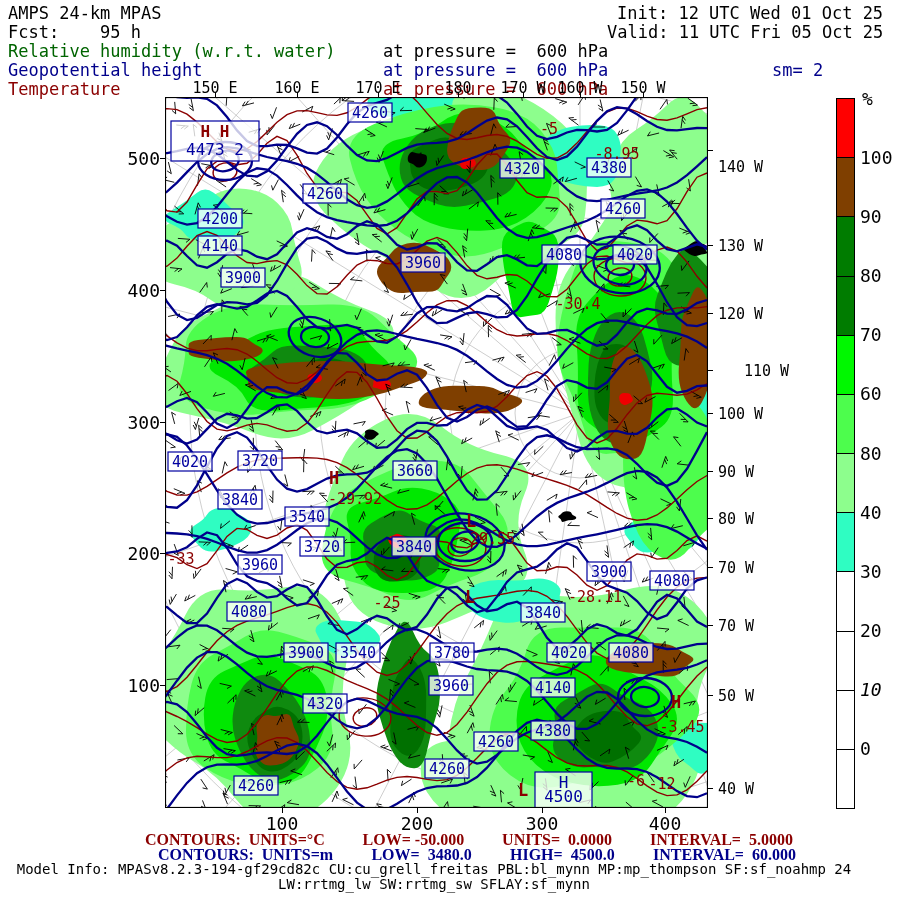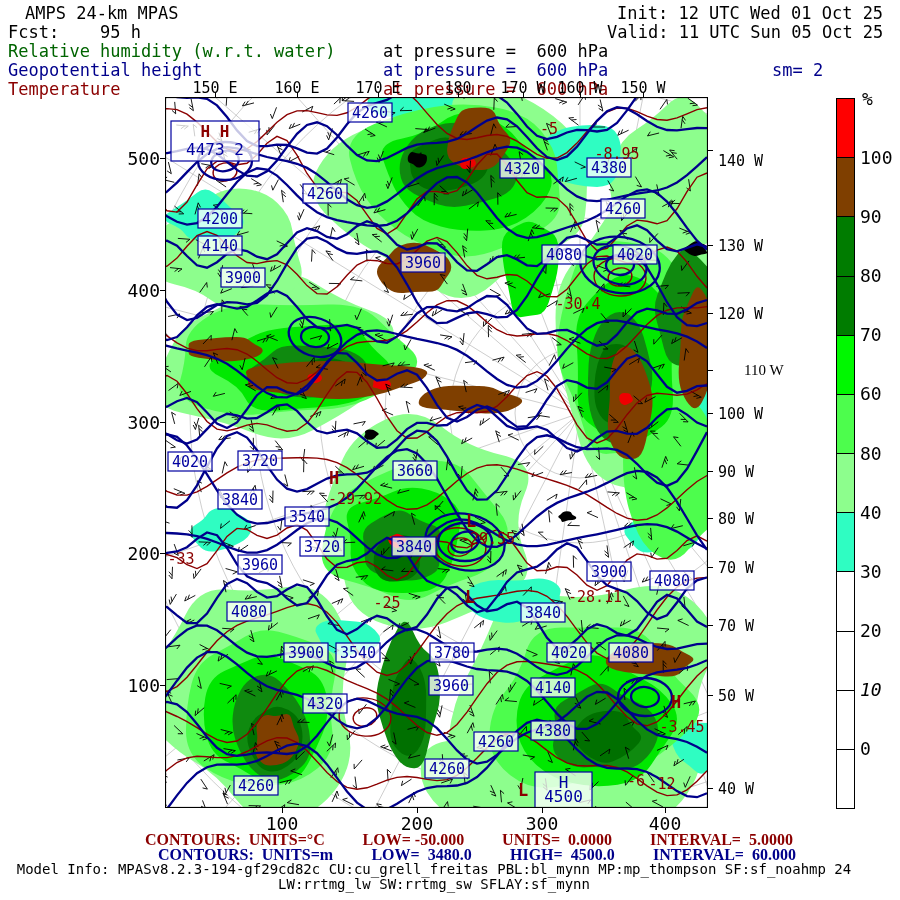--- a/index.html
+++ b/index.html
@@ -15,47 +15,47 @@
   #colorbar{position:absolute;left:836px;top:98px;width:17px;height:709px;
             border:1px solid #000;display:flex;flex-direction:column;box-sizing:content-box;}
   #colorbar .seg{flex:1;}
   #colorbar .seg:not(:last-child){border-bottom:1px solid #000;}
   .cb-label{position:absolute;left:860px;font-size:18px;white-space:pre;}
   .tick{position:absolute;background:#000;}
 </style>
 </head>
 <body>
 
-<div class="abs hdr" style="left:8px;top:4px;margin-left:17px;">AMPS 24-km MPAS</div>
+<div class="abs hdr" style="left:8px;top:4px;">AMPS 24-km MPAS</div>
 <div class="abs hdr" style="left:617px;top:4px;">Init: 12 UTC Wed 01 Oct 25</div>
 <div class="abs hdr" style="left:8px;top:23px;">Fcst:    95 h</div>
-<div class="abs hdr" style="left:607px;top:23px;">Valid: 11 UTC Sun 05 Oct 25</div>
+<div class="abs hdr" style="left:607px;top:23px;">Valid: 11 UTC Fri 05 Oct 25</div>
 
 <div class="abs hdr" style="left:8px;top:42px;color:#006400;">Relative humidity (w.r.t. water)</div>
 <div class="abs hdr" style="left:383px;top:42px;">at pressure =  600 hPa</div>
 <div class="abs hdr" style="left:8px;top:61px;color:#00008b;">Geopotential height</div>
 <div class="abs hdr" style="left:383px;top:61px;color:#00008b;">at pressure =  600 hPa</div>
 <div class="abs hdr" style="left:772px;top:61px;color:#00008b;">sm= 2</div>
 <div class="abs hdr" style="left:8px;top:80px;color:#8b0000;">Temperature</div>
 <div class="abs hdr" style="left:383px;top:80px;color:#8b0000;">at pressure =  600 hPa</div>
 
 <div id="top-axis">
     <div class="abs lon" style="left:187px;top:79px;width:56px;text-align:center;">150 E</div>
     <div class="abs lon" style="left:269px;top:79px;width:56px;text-align:center;">160 E</div>
     <div class="abs lon" style="left:350px;top:79px;width:56px;text-align:center;">170 E</div>
     <div class="abs lon" style="left:430px;top:79px;width:56px;text-align:center;">180</div>
     <div class="abs lon" style="left:495px;top:79px;width:56px;text-align:center;">170 W</div>
     <div class="abs lon" style="left:552px;top:79px;width:56px;text-align:center;">160 W</div>
     <div class="abs lon" style="left:615px;top:79px;width:56px;text-align:center;">150 W</div>
   </div>
 <div id="right-axis">
-    <div class="abs lon" style="left:718px;top:152px;">140 W</div>
+    <div class="abs lon" style="left:718px;top:158px;">140 W</div>
     <div class="abs lon" style="left:718px;top:237px;">130 W</div>
     <div class="abs lon" style="left:718px;top:305px;">120 W</div>
-    <div class="abs lon" style="left:744px;top:362px;font-family:Liberation Serif, serif;">110 W</div>
+    <div class="abs lon" style="left:744px;top:362px;">110 W</div>
     <div class="abs lon" style="left:718px;top:405px;">100 W</div>
     <div class="abs lon" style="left:718px;top:463px;">90 W</div>
     <div class="abs lon" style="left:718px;top:510px;">80 W</div>
     <div class="abs lon" style="left:718px;top:559px;">70 W</div>
     <div class="abs lon" style="left:718px;top:617px;">70 W</div>
     <div class="abs lon" style="left:718px;top:687px;">50 W</div>
     <div class="abs lon" style="left:718px;top:780px;">40 W</div>
   </div>
 <div id="left-axis">
     <div class="abs axis" style="left:112px;top:148px;width:48px;text-align:right;">500</div>

